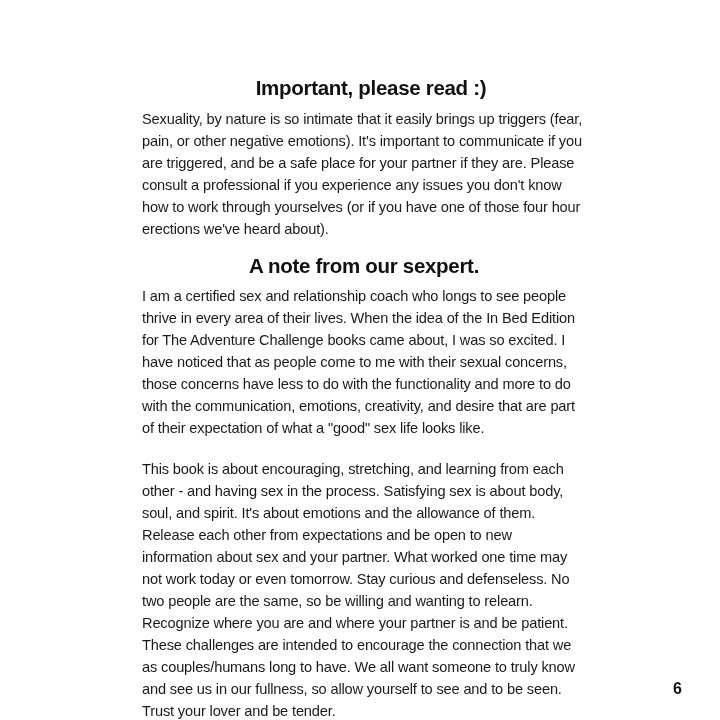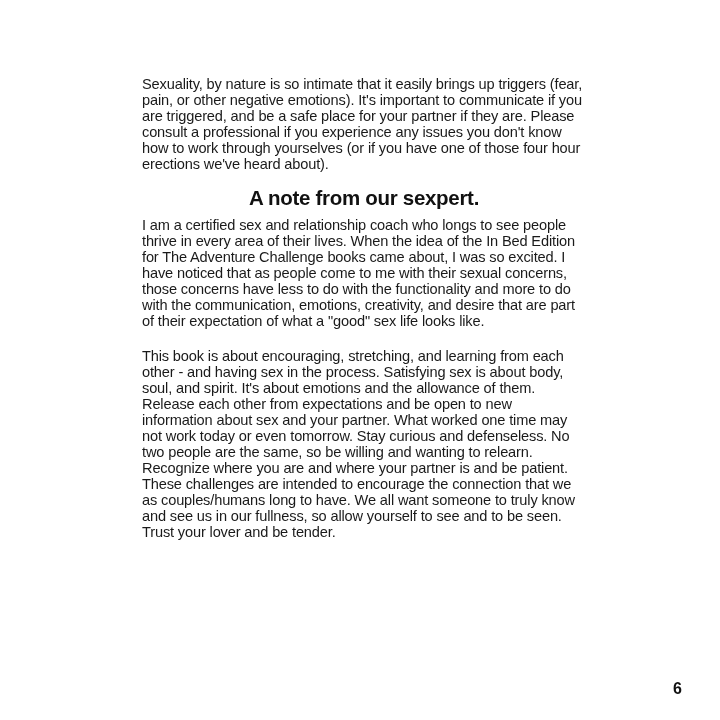--- a/index.html
+++ b/index.html
@@ -39,21 +39,21 @@
   }
   .heading-1 {
     margin-left: 14px;
   }
   .heading-2 {
     margin-top: 14px;
     margin-bottom: 7px;
   }
   p.para {
     font-size: 14.6px;
-    line-height: 16px;
+    line-height: 22px;
     margin: 0 0 0 0;
     color: #1a1a1a;
     letter-spacing: -0.15px;
   }
   p.para + p.para {
     margin-top: 19px;
   }
   .sig-block {
     position: absolute;
     left: 142px;
@@ -89,20 +89,21 @@
     color: #111111;
   }
 </style>
 </head>
 <body>
 
 <div class="page">
 
   <div class="content">
 
+    <h1 class="heading heading-1">Important, please read  :)</h1>
 
     <p class="para">Sexuality, by nature is so intimate that it easily brings up triggers (fear, pain, or other negative emotions). It's important to communicate if you are triggered, and be a safe place for your partner if they are. Please consult a professional if you experience any issues you don't know how to work through yourselves (or if you have one of those four hour erections we've heard about).</p>
 
     <h1 class="heading heading-2">A note from our sexpert.</h1>
 
     <p class="para">I am a certified sex and relationship coach who longs to see people thrive in every area of their lives. When the idea of the In Bed Edition for The Adventure Challenge books came about, I was so excited. I have noticed that as people come to me with their sexual concerns, those concerns have less to do with the functionality and more to do with the communication, emotions, creativity, and desire that are part of their expectation of what a "good" sex life looks like.</p>
 
     <p class="para">This book is about encouraging, stretching, and learning from each other - and having sex in the process. Satisfying sex is about body, soul, and spirit. It's about emotions and the allowance of them. Release each other from expectations and be open to new information about sex and your partner. What worked one time may not work today or even tomorrow.  Stay curious and defenseless. No two people are the same, so be willing and wanting to relearn. Recognize where you are and where your partner is and be patient. These challenges are intended to encourage the connection that we as couples/humans long to have. We all want someone to truly know and see us in our fullness, so allow yourself to see and to be seen. Trust your lover and be tender.</p>
   </div>
 

